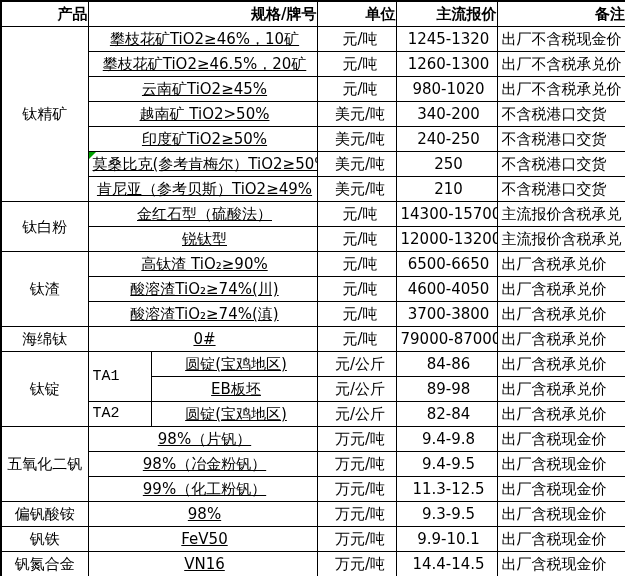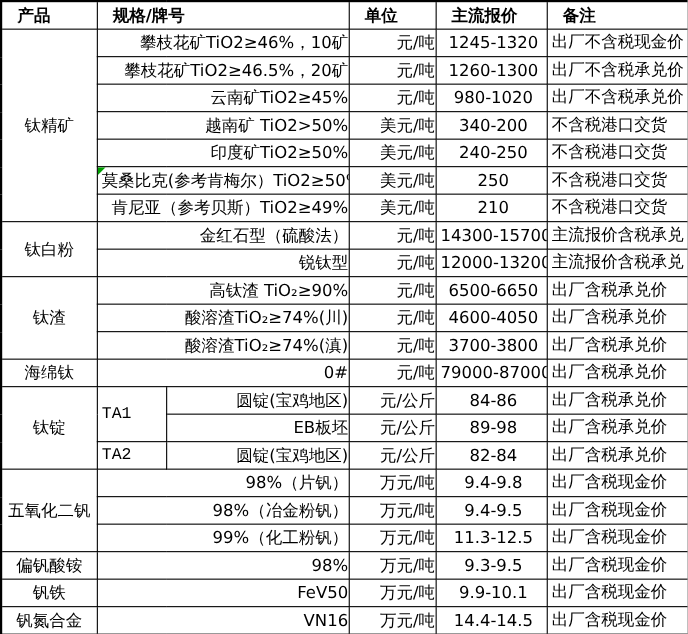--- a/index.html
+++ b/index.html
@@ -21,39 +21,39 @@
     border: 1px solid #000000;
     height: 24px;
     line-height: 24px;
     padding: 0;
     overflow: hidden;
     white-space: nowrap;
     vertical-align: middle;
   }
   .price-table th {
     font-weight: bold;
-    text-align: left;
+    text-align: right;
     font-size: 15px;
-    padding-left: 14px;
   }
   td.product {
     text-align: center;
   }
   td.grade {
     text-align: left;
     padding-left: 4px;
     font-family: Liberation Mono, monospace;
   }
   td.spec {
-    text-align: right;
+    text-align: center;
     padding-left: 4px;
     position: relative;
+    text-decoration: underline;
   }
   td.unit {
-    text-align: right;
+    text-align: center;
     padding-left: 7px;
   }
   td.price {
     text-align: center;
     padding-left: 4px;
   }
   td.note {
     text-align: left;
     padding-left: 4px;
     font-family: Liberation Serif, serif;

